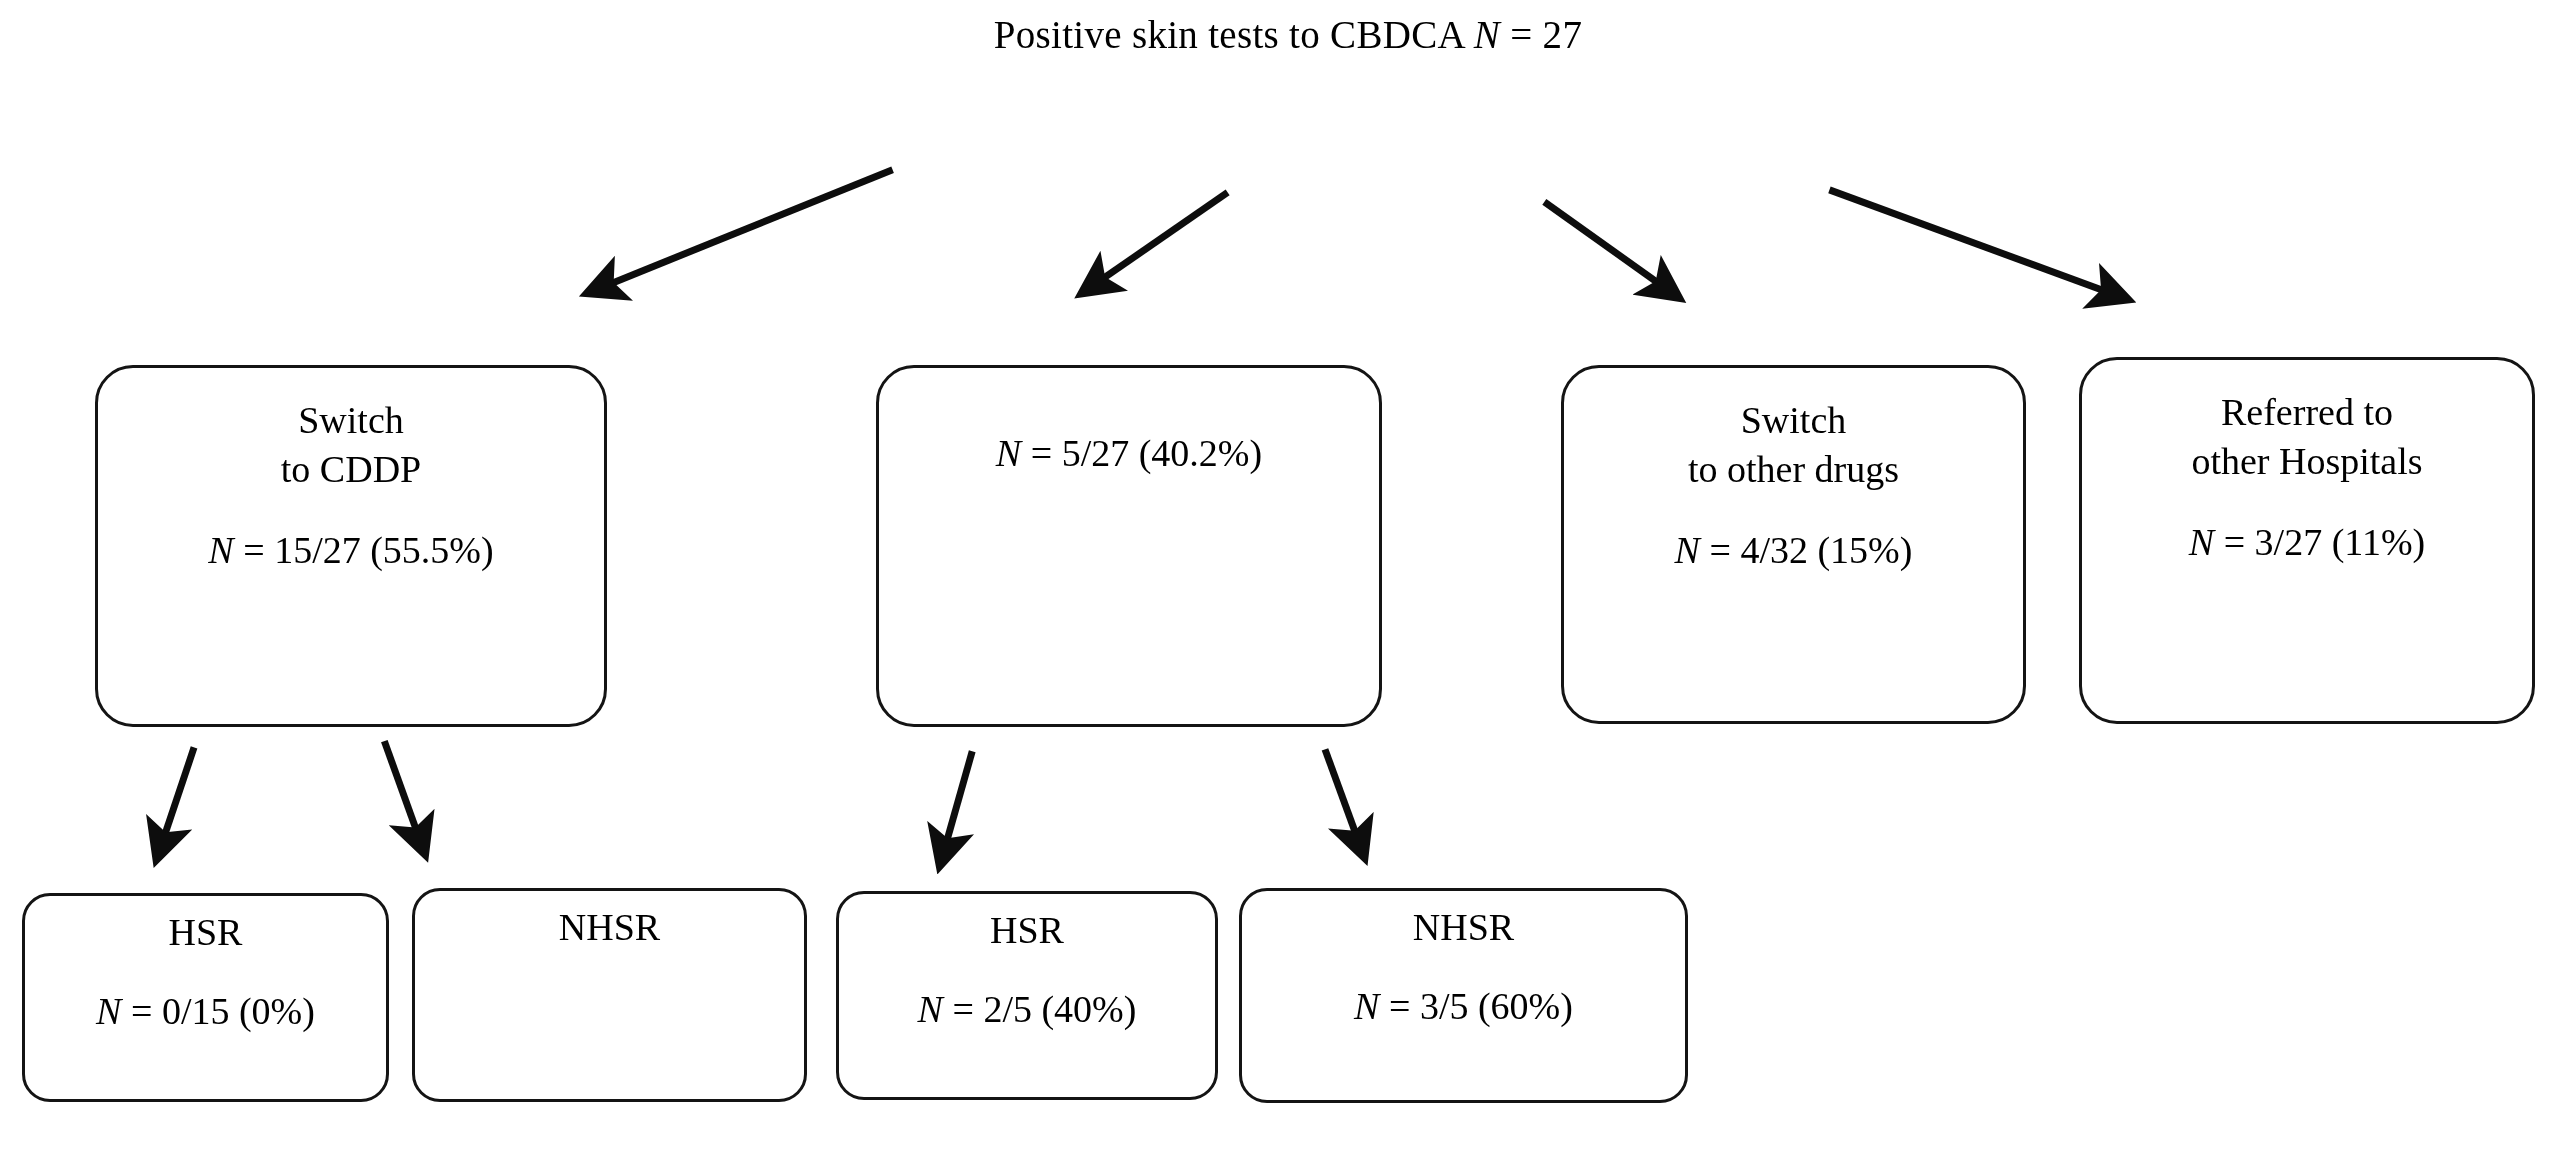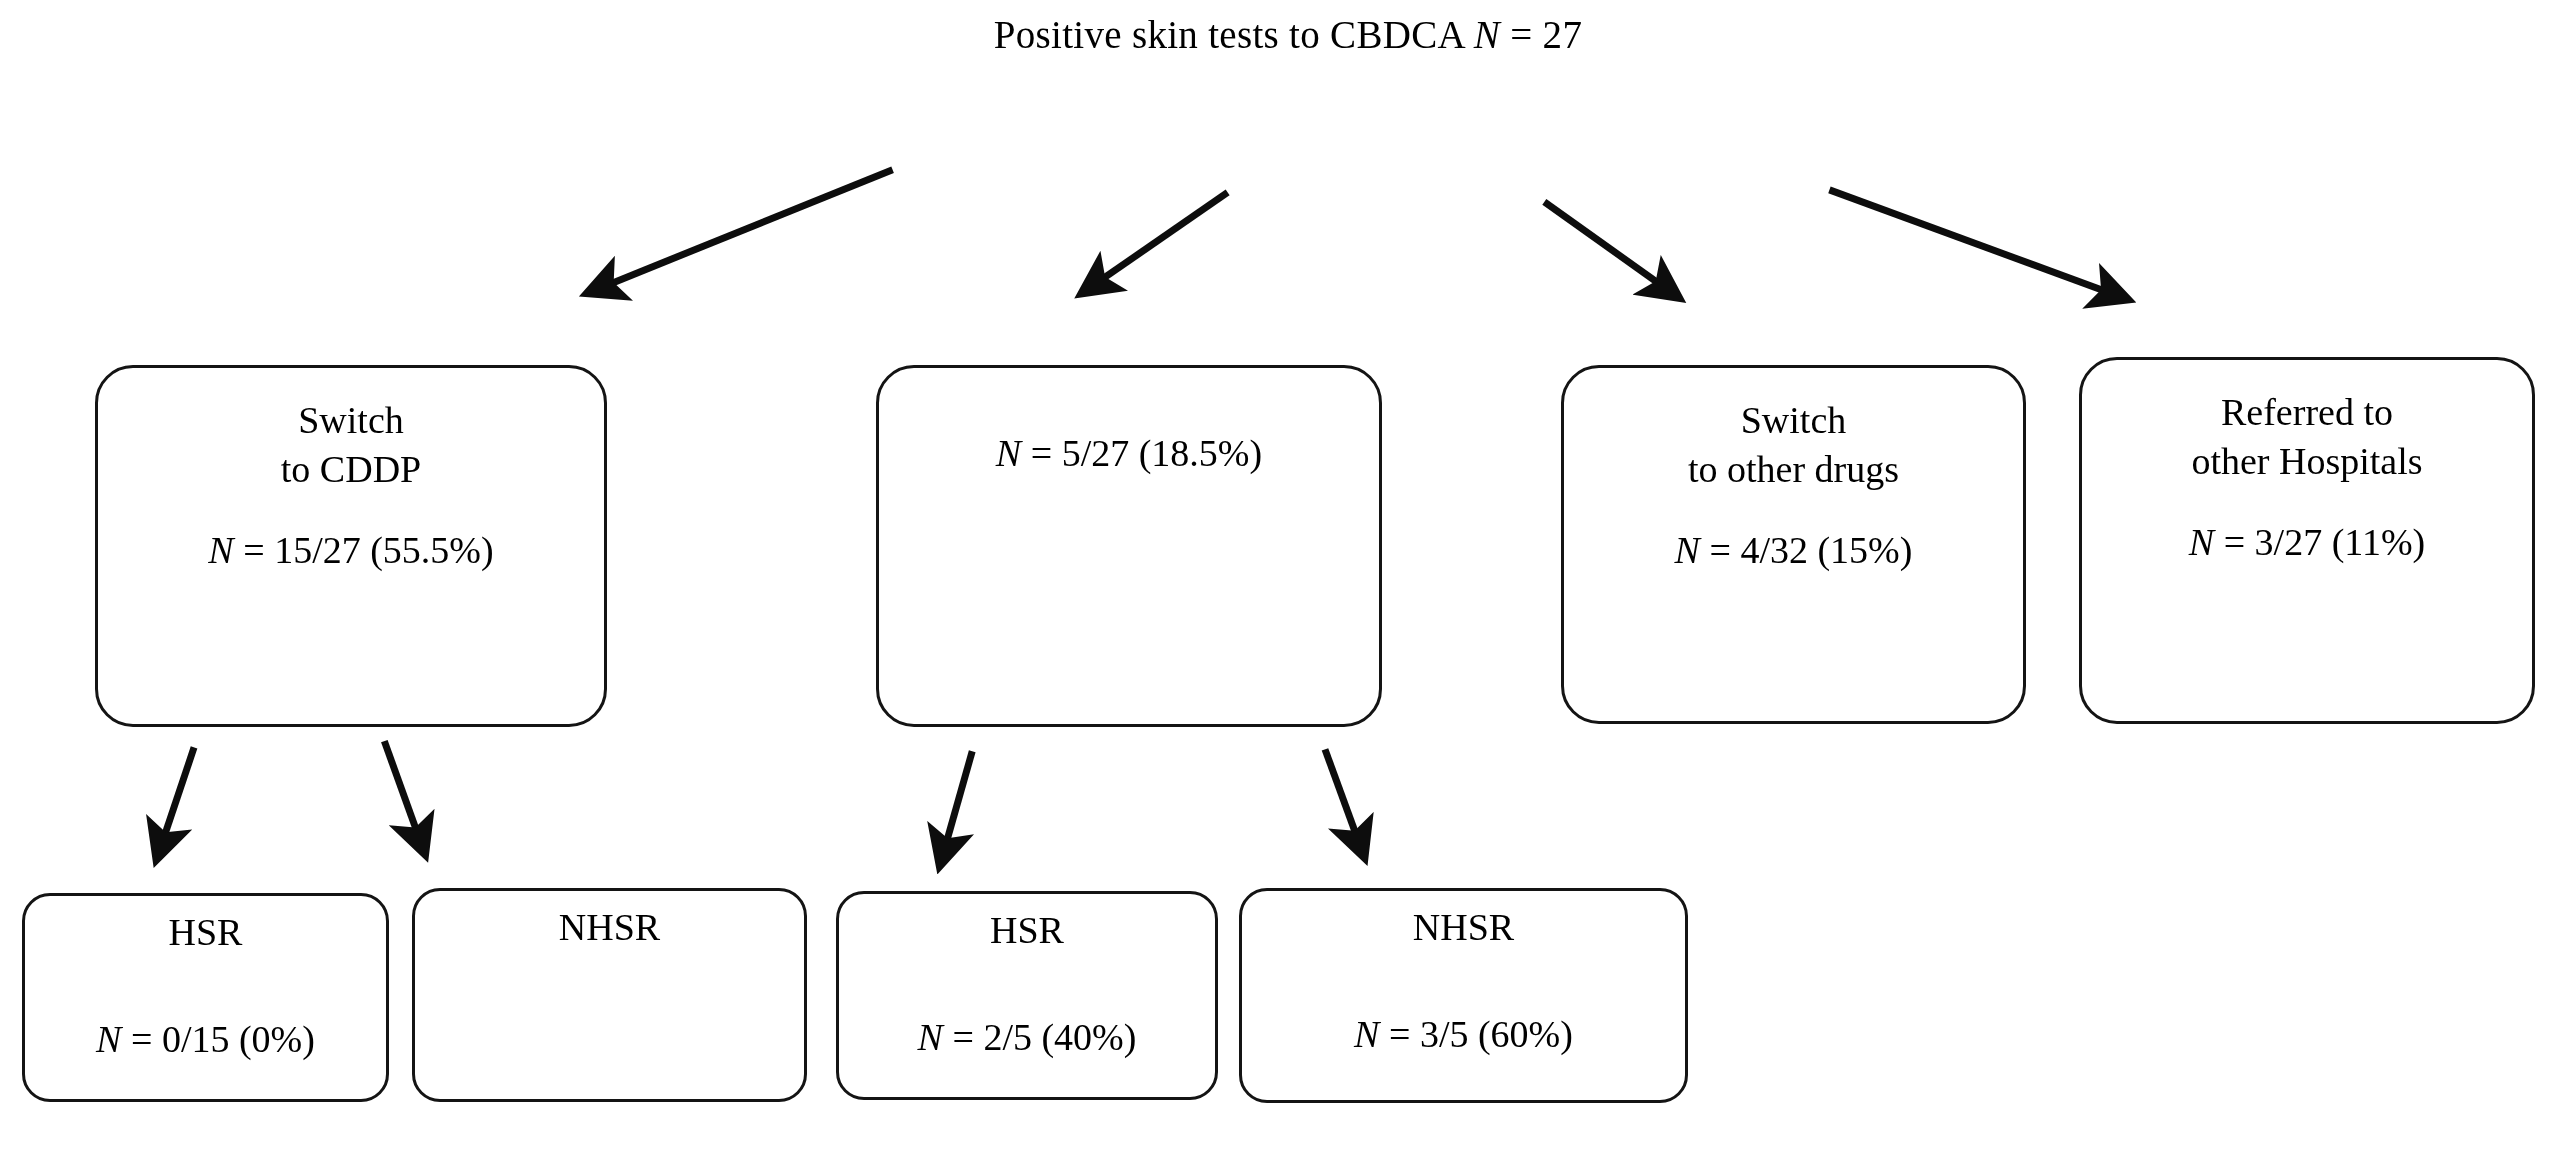--- a/index.html
+++ b/index.html
@@ -53,21 +53,20 @@
   }
   .node.level2 {
     border-radius: 38px;
     padding-top: 28px;
     margin-top: 16px;
   }
   .node.level3 {
     border-radius: 28px;
     border-width: 3.2px;
     padding-top: 14px;
-    gap: 28px;
   }
   .node-title {
     font-size: 38px;
     line-height: 1.28;
     text-align: center;
     white-space: pre-line;
   }
   .node.level3 .node-title {
     font-size: 38px;
     line-height: 1.2;
@@ -117,21 +116,21 @@
     </g>
   </svg>
 
   <div class="node level2" style="left:95px; top:349px; width:512px; height:362px;">
     <div class="node-title">Switch
 to CDDP</div>
     <div class="node-stat"><span class="ital">N</span><span> = 15/27 (55.5%)</span></div>
   </div>
 
   <div class="node level2" style="left:876px; top:349px; width:506px; height:362px;">
-    <div class="node-stat"><span class="ital">N</span><span> = 5/27 (18.5%)</span></div>
+    <div class="node-stat"><span class="ital">N</span><span> = 5/27 (40.2%)</span></div>
   </div>
 
   <div class="node level2" style="left:1561px; top:349px; width:465px; height:359px;">
     <div class="node-title">Switch
 to other drugs</div>
     <div class="node-stat"><span class="ital">N</span><span> = 4/32 (15%)</span></div>
   </div>
 
   <div class="node level2" style="left:2079px; top:341px; width:456px; height:367px;">
     <div class="node-title">Referred to

